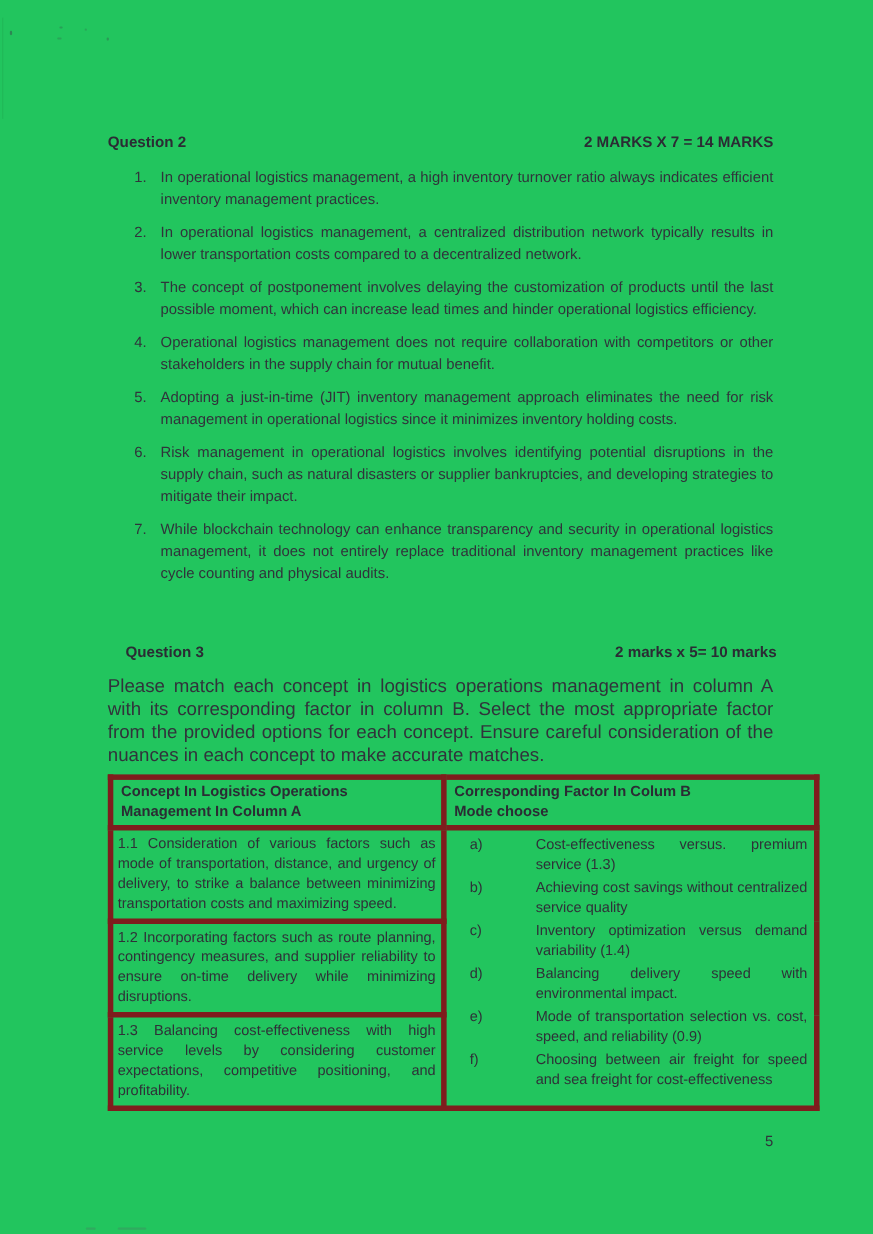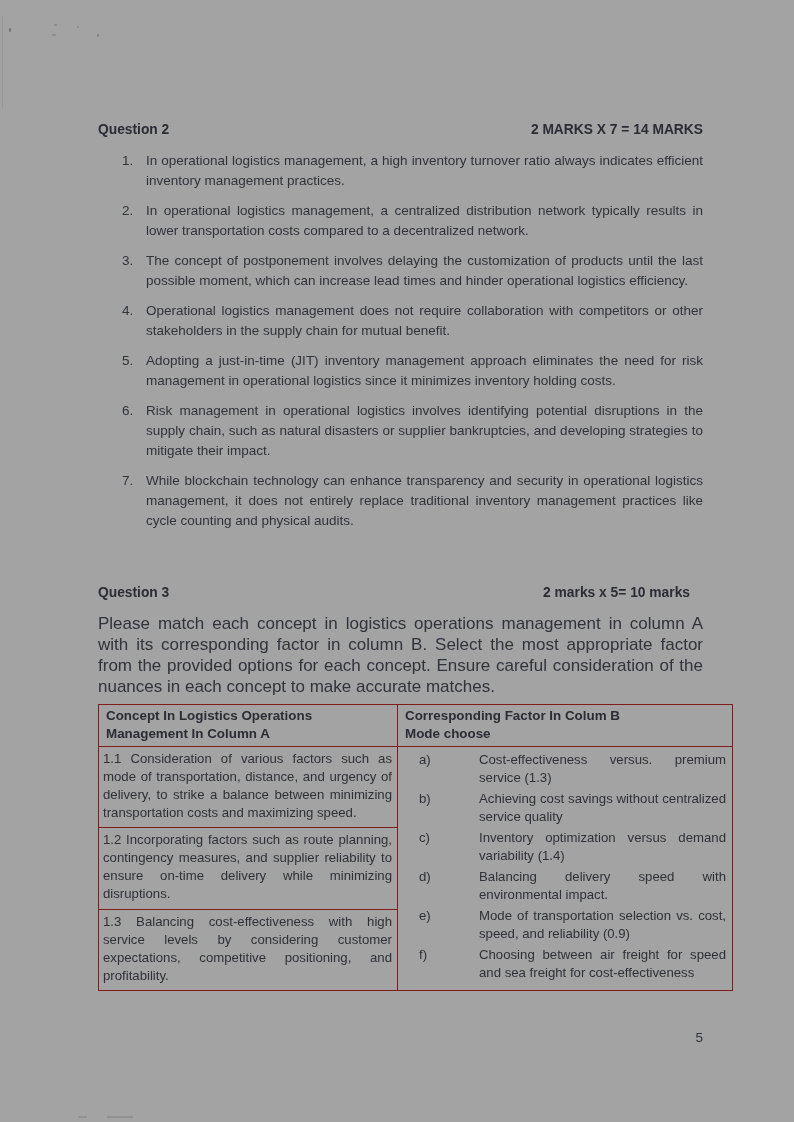--- a/index.html
+++ b/index.html
@@ -2,21 +2,21 @@
 <html><head>
 <meta charset="utf-8">
 <style>
   html,body{margin:0;padding:0;background:#ffffff;}
   body{
     width:794px;height:1122px;position:relative;overflow:hidden;
     font-family:"Liberation Sans","DejaVu Sans",sans-serif;
     color:#31333b;
     -webkit-font-smoothing:antialiased;
   }
-  .page{position:absolute;inset:0;background:#a3a3a3;}
+  .page{position:absolute;inset:0;background:#22c55e;}
 
   
   .speck{position:absolute;background:rgba(60,60,70,0.45);border-radius:1px;}
   .edge-line{position:absolute;left:2px;top:16px;width:1px;height:92px;background:rgba(0,0,0,0.07);}
   .smudge{position:absolute;height:2px;background:rgba(90,90,100,0.25);border-radius:1px;}
 
   .qheader{
     position:absolute;left:98px;width:605px;
     display:flex;justify-content:space-between;
     font-weight:700;font-size:13.8px;color:#2b2c34;
@@ -32,21 +32,21 @@
     position:absolute;left:98px;width:605px;
     font-size:17px;line-height:21px;text-align:justify;
   }
 
   table.match{
     position:absolute;left:98px;top:704px;width:606px;
     border-collapse:collapse;table-layout:fixed;
     font-size:13.2px;line-height:18px;color:#2f3138;
   }
   table.match th, table.match td{
-    border:1px solid #7f1d1d;vertical-align:top;
+    border:5px solid #7f1d1d;vertical-align:top;
   }
   table.match th{
     font-weight:700;text-align:left;padding:2px 6px 3px 7px;
     font-size:13.4px;color:#2b2c34;
   }
   th.colA{width:285px;text-align:justify;}
   th.colB{width:321px;}
   td.cellA{padding:3px 5px 5px 4px;text-align:justify;}
   td.cellB{padding:4px 6px 5px 0;}
   .opt{display:flex;margin-bottom:3px;text-align:justify;}
@@ -101,21 +101,21 @@
     <div class="list-item">
       <span class="num">6.</span>
       <span class="txt">Risk management in operational logistics involves identifying potential disruptions in the supply chain, such as natural disasters or supplier bankruptcies, and developing strategies to mitigate their impact.</span>
     </div>
     <div class="list-item">
       <span class="num">7.</span>
       <span class="txt">While blockchain technology can enhance transparency and security in operational logistics management, it does not entirely replace traditional inventory management practices like cycle counting and physical audits.</span>
     </div>
   </div>
 
-  <div class="qheader" id="q3-header" style="top:585px;">
+  <div class="qheader" id="q3-header" style="top:585px;margin-left:16px;">
     <span>Question 3</span>
     <span class="marks">2 marks x 5= 10 marks</span>
   </div>
 
   <div class="intro" style="top:613px;">Please match each concept in logistics operations management in column A with its corresponding factor in column B. Select the most appropriate factor from the provided options for each concept. Ensure careful consideration of the nuances in each concept to make accurate matches.</div>
 
   <table class="match">
     <thead>
       <tr>
         <th class="colA">Concept In Logistics Operations Management In Column A</th>

